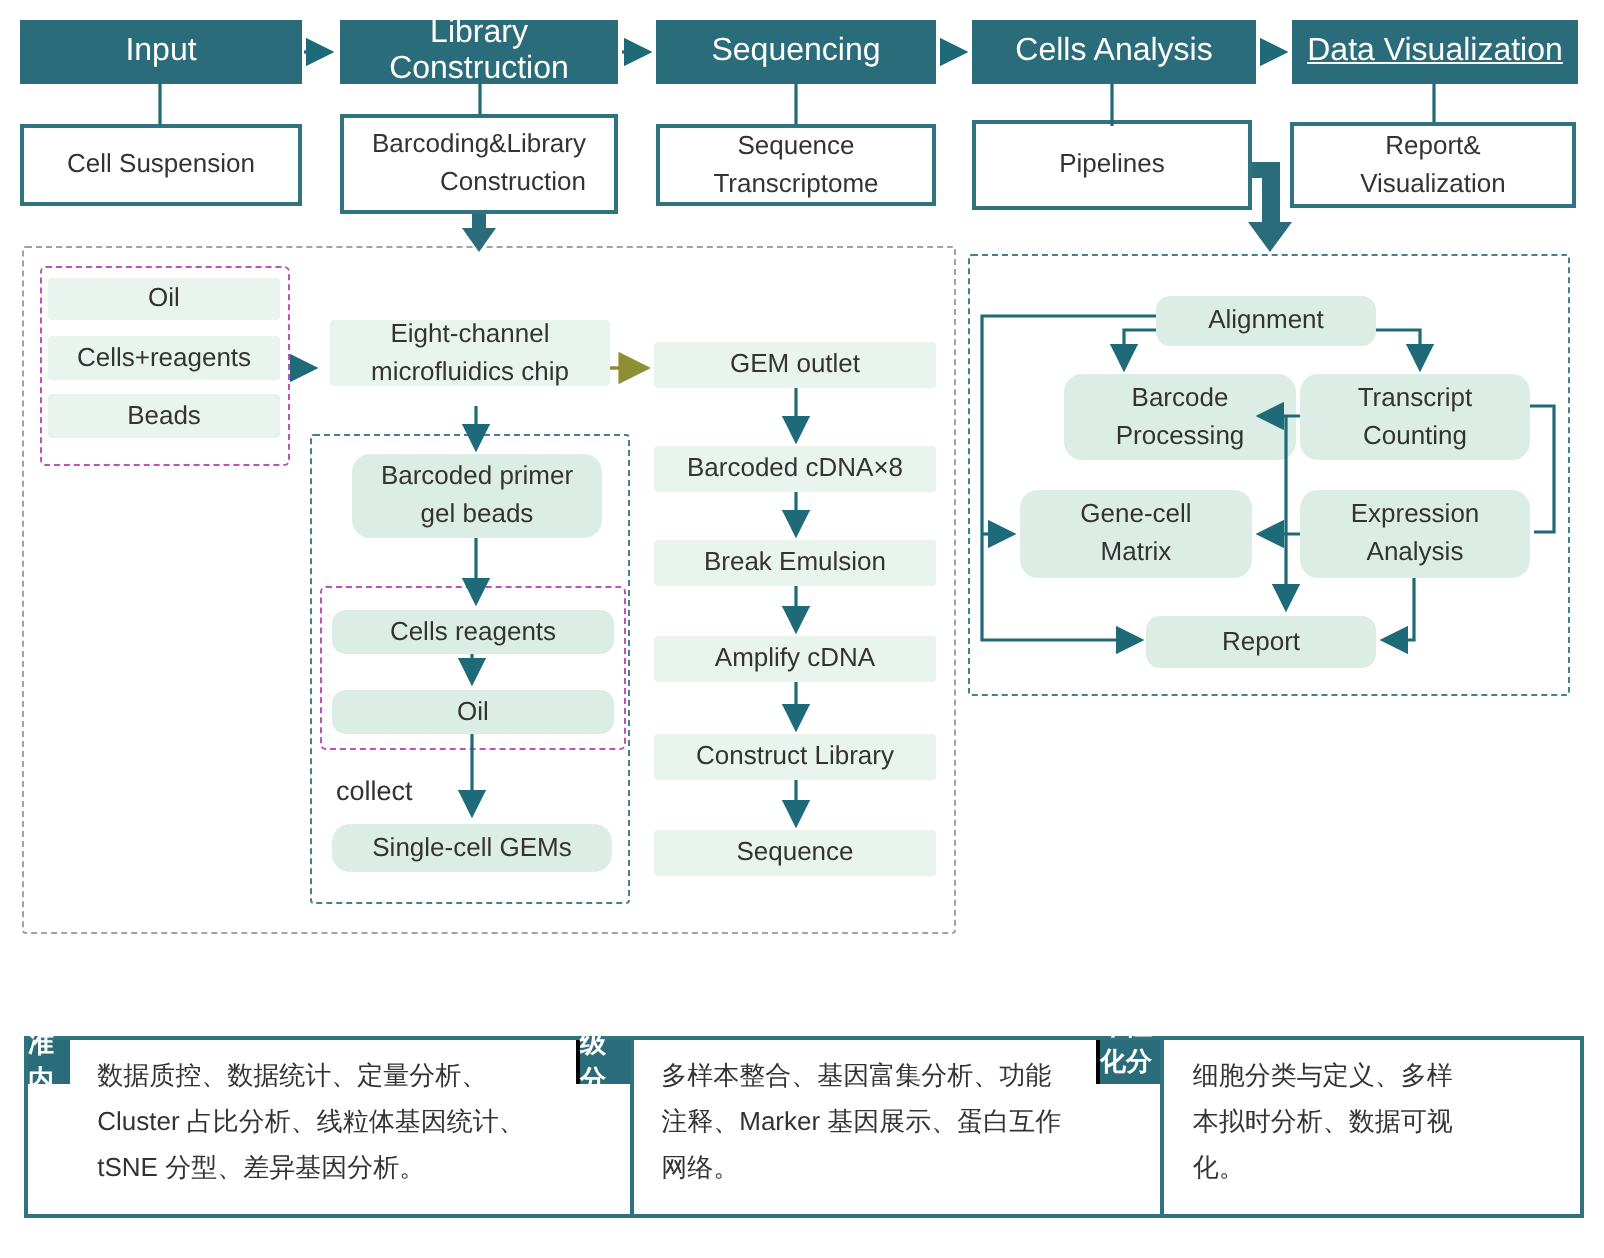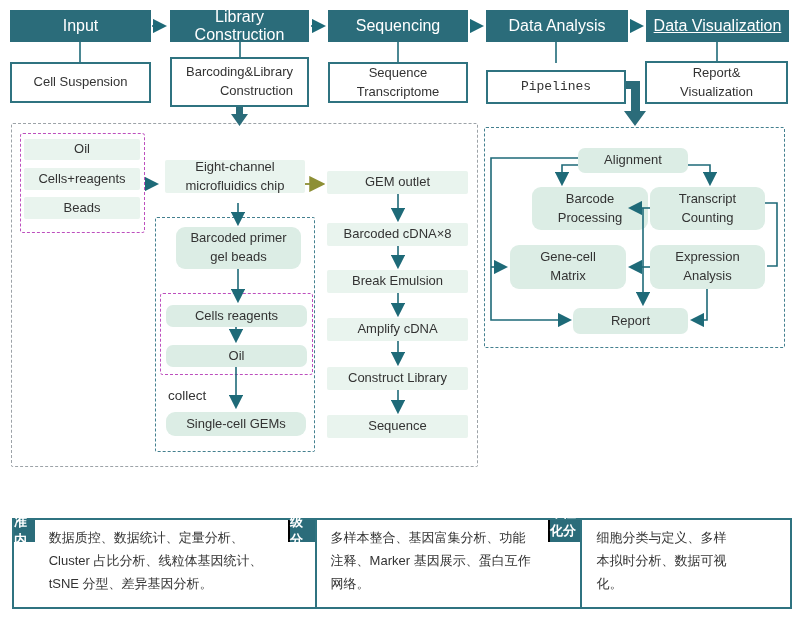--- a/index.html
+++ b/index.html
@@ -53,29 +53,29 @@
   .tcol.c2 .tbody,.tcol.c3 .tbody{border-left:2px solid #2F7380;}
 </style>
 </head>
 <body>
 
 <div id="canvas">
 
   <div class="abs dk" style="left:10px;top:10px;width:141px;height:32px;">Input</div>
   <div class="abs dk" style="left:170px;top:10px;width:139px;height:32px;">Library Construction</div>
   <div class="abs dk" style="left:328px;top:10px;width:140px;height:32px;">Sequencing</div>
-  <div class="abs dk" style="left:486px;top:10px;width:142px;height:32px;">Data Analysis</div>
+  <div class="abs dk" style="left:486px;top:10px;width:142px;height:32px;">Cells Analysis</div>
   <div class="abs dk" style="left:646px;top:10px;width:143px;height:32px;text-decoration:underline;">Data Visualization</div>
 
   <div class="abs wb" style="left:10px;top:62px;width:141px;height:41px;">Cell Suspension</div>
   <div class="abs wb" style="left:170px;top:57px;width:139px;height:50px;text-align:right;">Barcoding&amp;Library
 Construction</div>
   <div class="abs wb" style="left:328px;top:62px;width:140px;height:41px;">Sequence
 Transcriptome</div>
-  <div class="abs wb" style="left:486px;top:70px;width:140px;height:34px;font-family:Liberation Mono, monospace;">Pipelines</div>
+  <div class="abs wb" style="left:486px;top:60px;width:140px;height:45px;">Pipelines</div>
   <div class="abs wb" style="left:645px;top:61px;width:143px;height:43px;">Report&amp;
 Visualization</div>
 
   <div class="abs dash-gray" style="left:11px;top:123px;width:467px;height:344px;"></div>
 
   <div class="abs dash-magenta" style="left:20px;top:133px;width:125px;height:100px;"></div>
   <div class="abs gb" style="left:24px;top:139px;width:116px;height:21px;">Oil</div>
   <div class="abs gb" style="left:24px;top:168px;width:116px;height:22px;">Cells+reagents</div>
   <div class="abs gb" style="left:24px;top:197px;width:116px;height:22px;">Beads</div>
 

